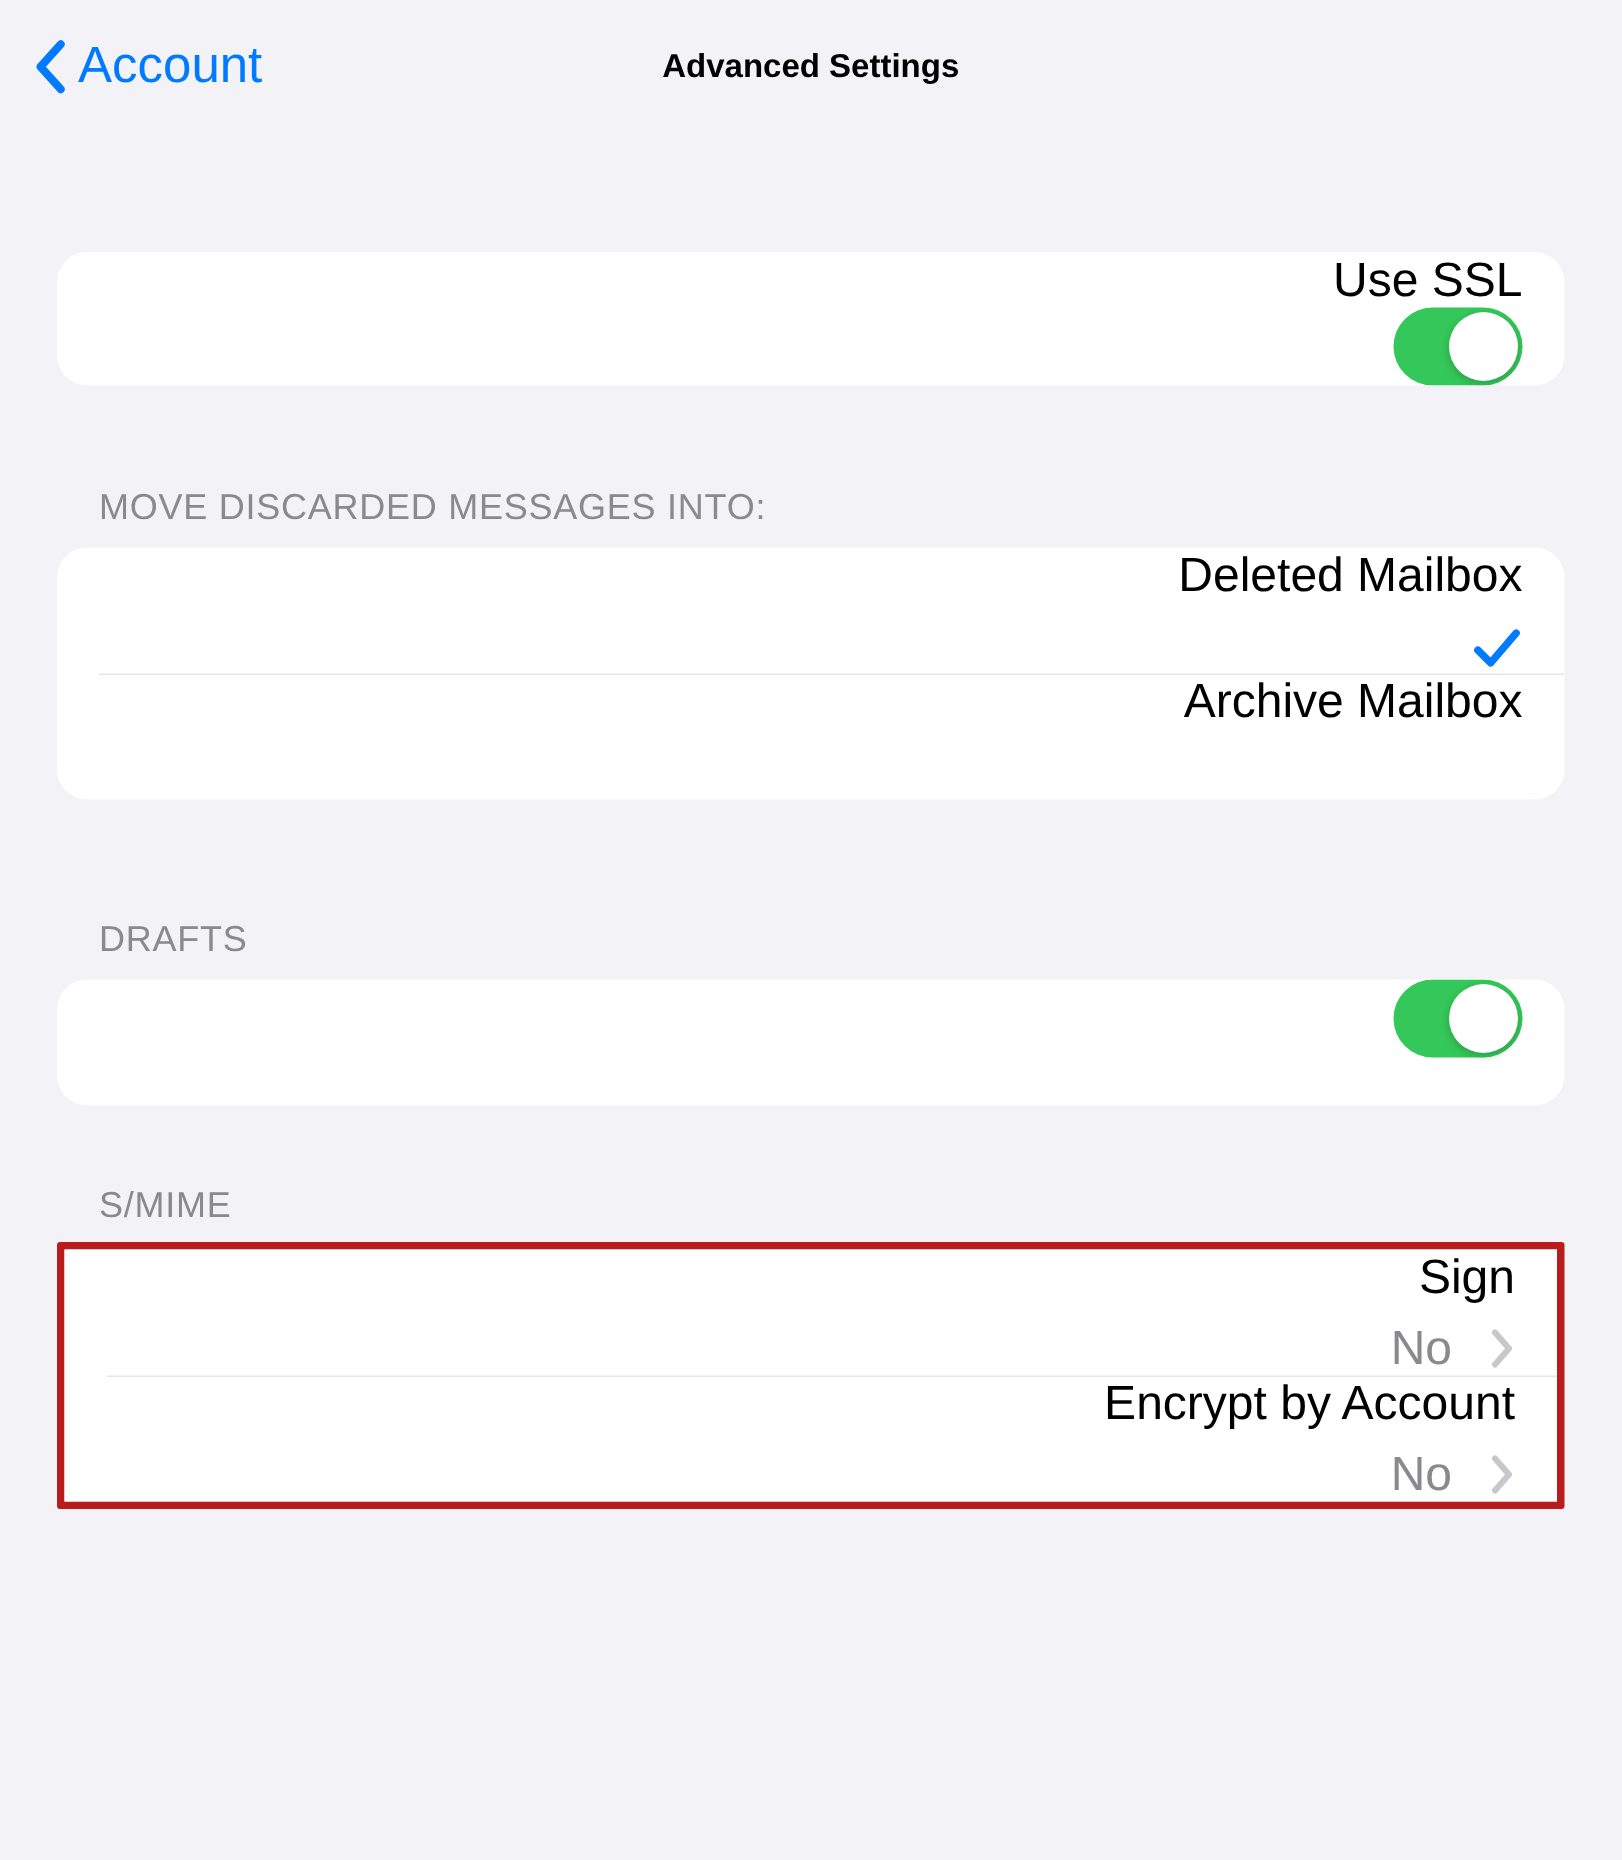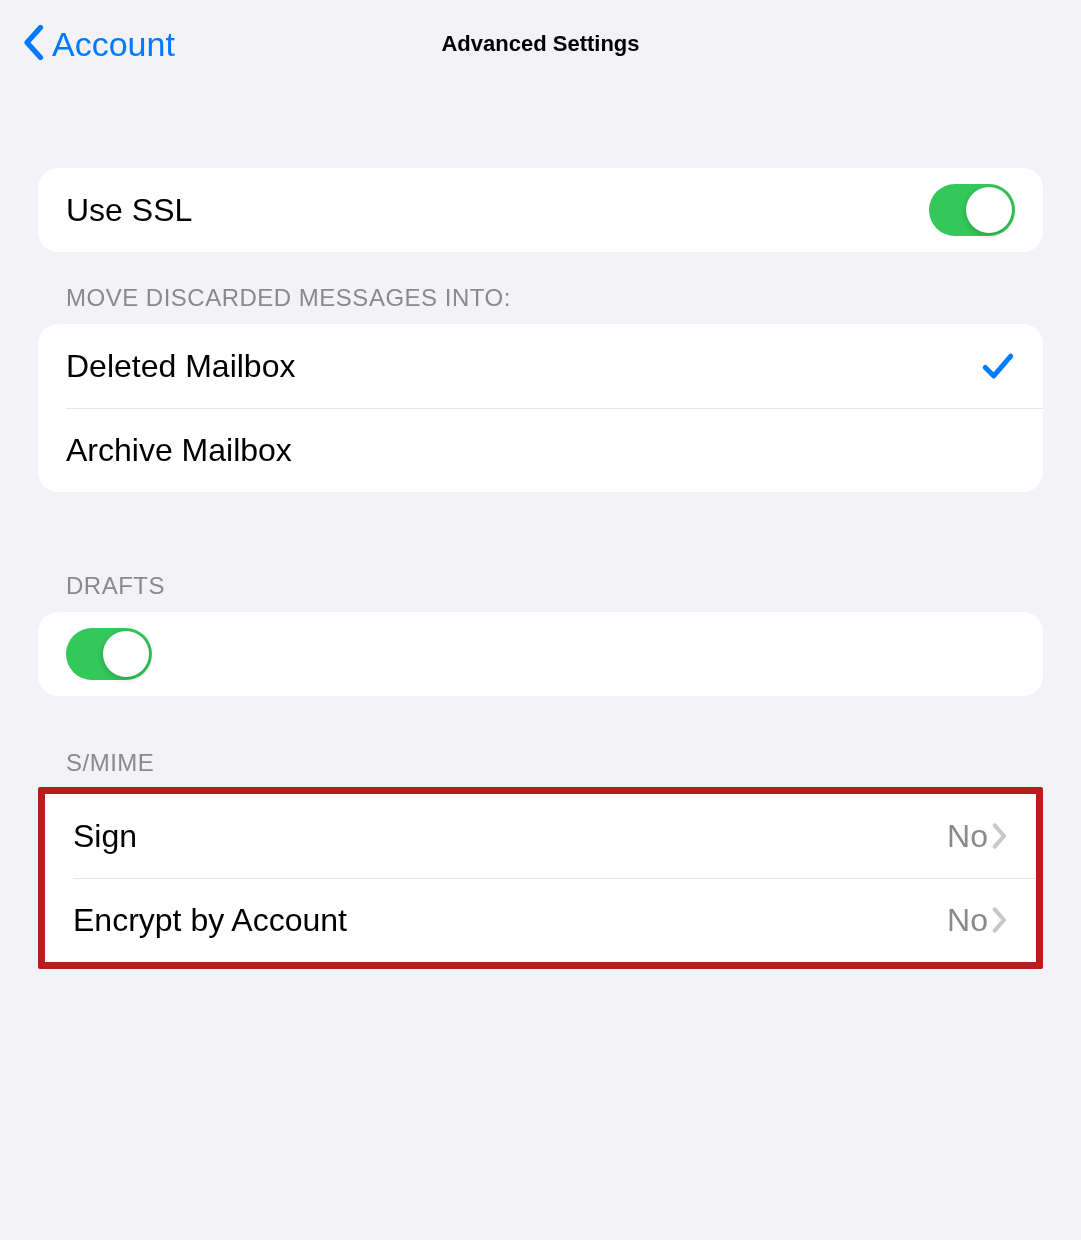--- a/index.html
+++ b/index.html
@@ -23,20 +23,21 @@
       position: relative;
       height: 88px;
       padding: 0 20px;
     }
     .back-button {
       position: absolute;
       left: 22px;
       top: 50%;
       transform: translateY(-50%);
       display: flex;
+      align-items: center;
       color: #007aff;
       font-size: 34px;
       cursor: pointer;
       background: none;
       border: none;
     }
     .back-chevron {
       width: 22px;
       height: 36px;
       margin-right: 8px;
@@ -53,40 +54,41 @@
       height: 80px;
     }
     .section-header {
       font-size: 24px;
       color: #8a8a8e;
       letter-spacing: 0.5px;
       padding: 0 28px 12px 28px;
       text-transform: uppercase;
     }
     .section-header.first {
-      margin-top: 32px;
+      margin-top: 68px;
     }
     .section-header.second {
       margin-top: 80px;
     }
     .section-header.third {
       margin-top: 53px;
     }
     .group {
       background: #fff;
       border-radius: 20px;
       overflow: hidden;
     }
     .row {
       display: flex;
-      align-items: center;
+      align-items: flex-end;
       justify-content: space-between;
       min-height: 84px;
       padding: 0 28px;
       position: relative;
+      flex-direction: column;
     }
     .row + .row::before {
       content: "";
       position: absolute;
       top: 0;
       left: 28px;
       right: 0;
       height: 1px;
       background: #e5e5ea;
     }
@@ -94,21 +96,21 @@
       font-size: 32px;
       color: #000;
     }
     .row-value {
       font-size: 32px;
       color: #8a8a8e;
     }
     .row-right {
       display: flex;
       align-items: center;
-      gap: 4px;
+      gap: 26px;
     }
     .toggle {
       width: 86px;
       height: 52px;
       border-radius: 26px;
       position: relative;
       cursor: pointer;
     }
     .toggle.on {
       background: #34c759;
@@ -127,21 +129,21 @@
     }
     .checkmark {
       width: 34px;
       height: 34px;
     }
     .chevron-right {
       width: 16px;
       height: 28px;
     }
     .highlight-box {
-      border: 7px solid #b91c1c;
+      border: 5px solid #b91c1c;
       border-radius: 2px;
       margin-top: -2px;
     }
     .highlight-box .group {
       border-radius: 0;
     }
   </style>
 </head>
 <body>
 

